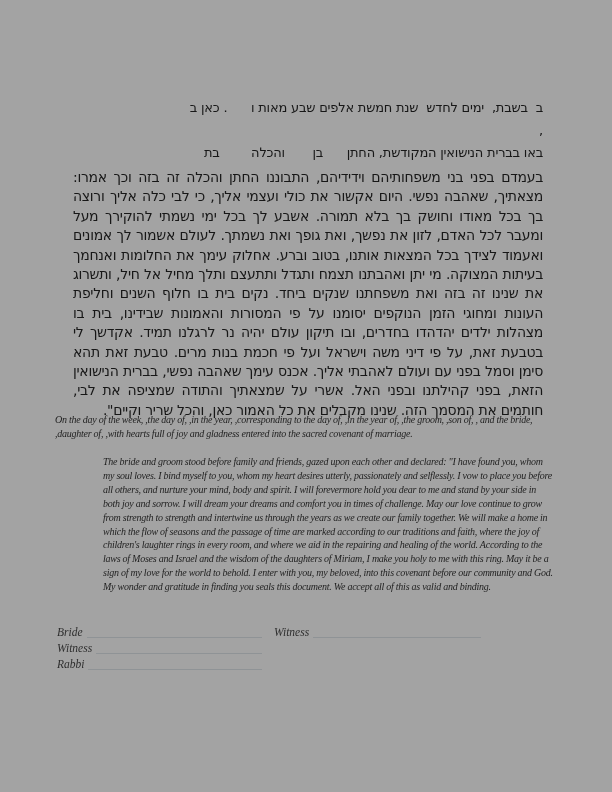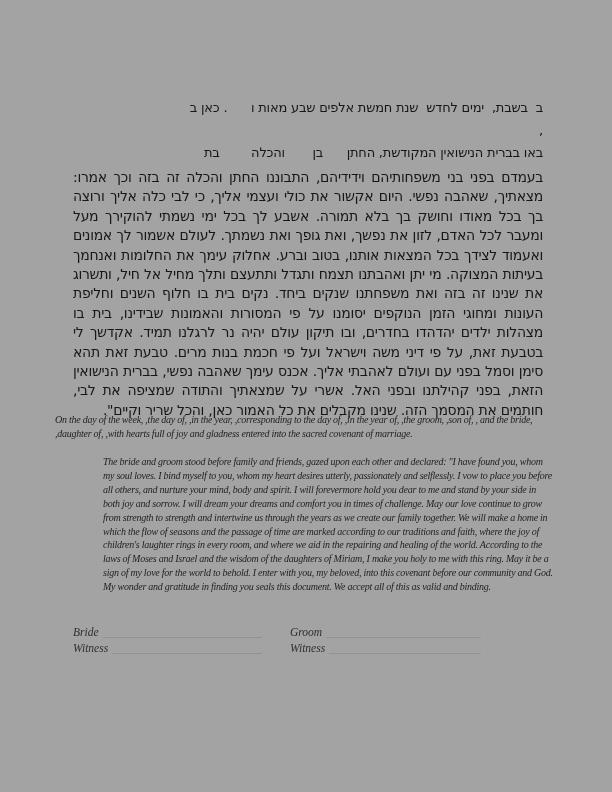--- a/index.html
+++ b/index.html
@@ -75,21 +75,20 @@
     width: 424px;
     display: flex;
   }
   .sig-col { display: block; }
   .sig-col-left  { width: 205px; margin-right: 12px; }
   .sig-col-right { width: 207px; }
   .sig-row {
     display: flex;
     align-items: flex-end;
     height: 16px;
-    margin-left: 16px;
   }
   .sig-label {
     font-family: "Liberation Serif", serif;
     font-style: italic;
     font-size: 11.5px;
     line-height: 15px;
     color: #2e2e2e;
     white-space: nowrap;
   }
   .sig-rule {
@@ -119,26 +118,26 @@
   <div class="signatures">
     <div class="sig-col sig-col-left">
       <div class="sig-row">
         <span class="sig-label">Bride</span>
         <span class="sig-rule"></span>
       </div>
       <div class="sig-row">
         <span class="sig-label">Witness</span>
         <span class="sig-rule"></span>
       </div>
+      <div class="sig-row">
+        <span class="sig-label">Rabbi</span>
+        <span class="sig-rule"></span>
+      </div>
     </div>
     <div class="sig-col sig-col-right">
-      <div class="sig-row">
-        <span class="sig-label">Groom</span>
-        <span class="sig-rule"></span>
-      </div>
       <div class="sig-row">
         <span class="sig-label">Witness</span>
         <span class="sig-rule"></span>
       </div>
     </div>
   </div>
 
 </div>
 
 </body></html>

